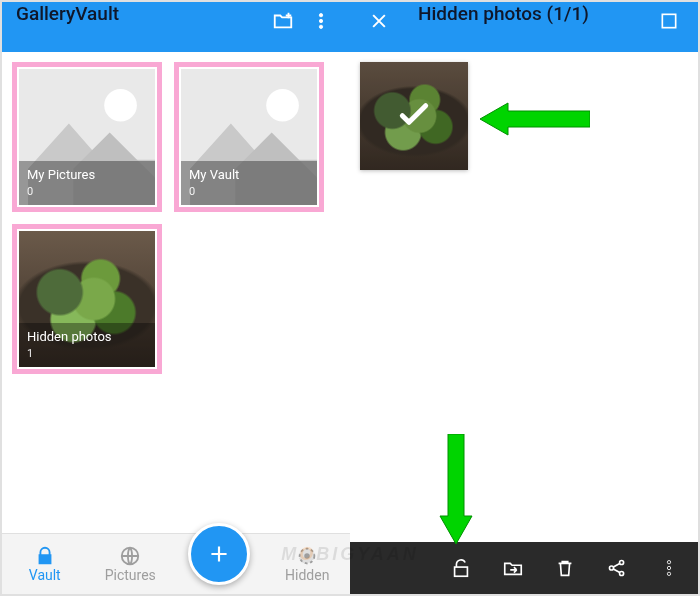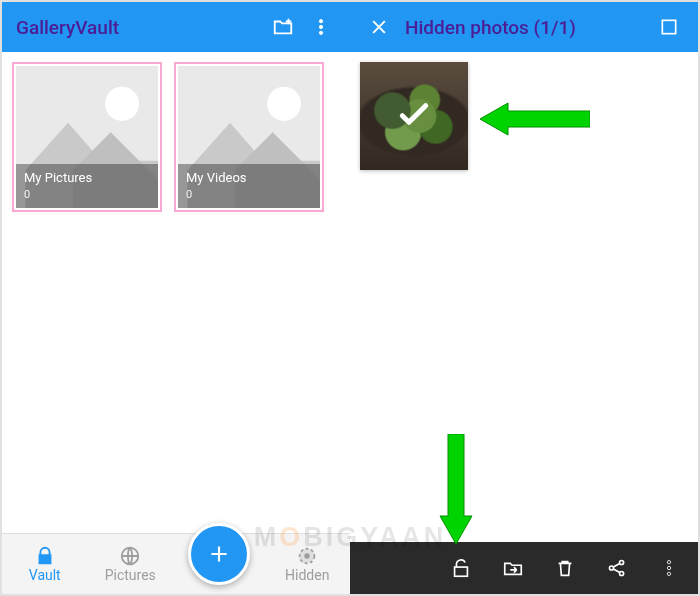--- a/index.html
+++ b/index.html
@@ -35,23 +35,23 @@
     top: 0;
     bottom: 0;
     width: 2px;
     background: #d0d0d0;
   }
 
   
   .appbar {
     height: 50px;
     background: #2196F3;
-    color: #4c1d95;
-    display: flex;
-    align-items: center;
+    color: #0f172a;
+    display: flex;
+    align-items: flex-start;
     padding: 0 10px 0 14px;
     box-sizing: border-box;
   }
   .appbar-title {
     font-size: 19px;
     font-weight: 500;
     flex: 1;
     white-space: nowrap;
     overflow: hidden;
   }
@@ -78,21 +78,21 @@
   }
   .folder-grid {
     display: flex;
     flex-wrap: wrap;
     gap: 12px;
   }
   .folder-tile {
     width: 150px;
     height: 150px;
     background: #fff;
-    border: 2px solid #f9a8d4;
+    border: 5px solid #f9a8d4;
     box-sizing: border-box;
     position: relative;
     cursor: pointer;
     overflow: hidden;
   }
   .folder-thumb-empty {
     position: absolute;
     inset: 2px;
     background: #e9e9e9;
     overflow: hidden;
@@ -231,29 +231,30 @@
   .arrow {
     position: absolute;
     pointer-events: none;
   }
   .arrow svg { display: block; }
 
   
   .watermark {
     position: absolute;
     left: 50%;
-    top: 535px;
+    top: 552px;
     transform: translate(-50%,-50%);
-    font-size: 27px;
+    font-size: 18px;
     font-weight: 700;
     letter-spacing: 3px;
     color: rgba(0,0,0,0.10);
     pointer-events: none;
     white-space: nowrap;
     font-family: Arial, sans-serif;
+    font-style: italic;
   }
   .watermark .wm-o { color: rgba(255,120,0,0.18); }
 </style>
 </head>
 <body>
 <div class="frame">
 
 <div class="left-pane">
   <div class="appbar">
     <div class="appbar-title">GalleryVault</div>
@@ -293,25 +294,32 @@
       <div class="folder-tile">
         <div class="folder-thumb-empty">
           <svg viewBox="0 0 150 150" preserveAspectRatio="none">
             <rect width="150" height="150" fill="#e9e9e9"></rect>
             <circle cx="112" cy="40" r="18" fill="#ffffff"></circle>
             <polygon points="10,110 55,60 90,100 150,100 150,150 10,150" fill="#c9c9c9"></polygon>
             <polygon points="60,110 100,70 150,120 150,150 60,150" fill="#bfbfbf"></polygon>
           </svg>
         </div>
         <div class="folder-caption">
-          <span>My Videos</span>
+          <span>My Vault</span>
           <span class="count">0</span>
         </div>
       </div>
 
+      <div class="folder-tile">
+        <div class="plant-thumb"></div>
+        <div class="folder-caption">
+          <span>Hidden photos</span>
+          <span class="count">1</span>
+        </div>
+      </div>
     </div>
   </div>
 
   <div class="bottom-nav">
     <div class="nav-item active">
       <svg width="22" height="22" viewBox="0 0 24 24">
         <path d="M6 10V8a6 6 0 1 1 12 0v2h1v11H5V10h1zm2 0h8V8a4 4 0 0 0-8 0v2z"></path>
       </svg>
       <span>Vault</span>
     </div>
@@ -342,21 +350,21 @@
 
 <div class="divider-v"></div>
 
 <div class="right-pane">
   <div class="appbar">
     <div class="icon-btn" style="margin-left:-4px">
       <svg width="20" height="20" viewBox="0 0 24 24">
         <path fill="none" stroke="#fff" stroke-width="2.4" d="M5 5l14 14M19 5L5 19"></path>
       </svg>
     </div>
-    <div class="appbar-title" style="margin-left:7px">Hidden photos (1/1)</div>
+    <div class="appbar-title" style="margin-left:20px">Hidden photos (1/1)</div>
     <div class="icon-btn">
       <svg width="20" height="20" viewBox="0 0 24 24">
         <rect x="4" y="4" width="16" height="16" fill="none" stroke="#fff" stroke-width="2"></rect>
       </svg>
     </div>
   </div>
 
   <div class="right-content">
     <div class="photo-tile">
       <div class="plant-thumb"></div>

